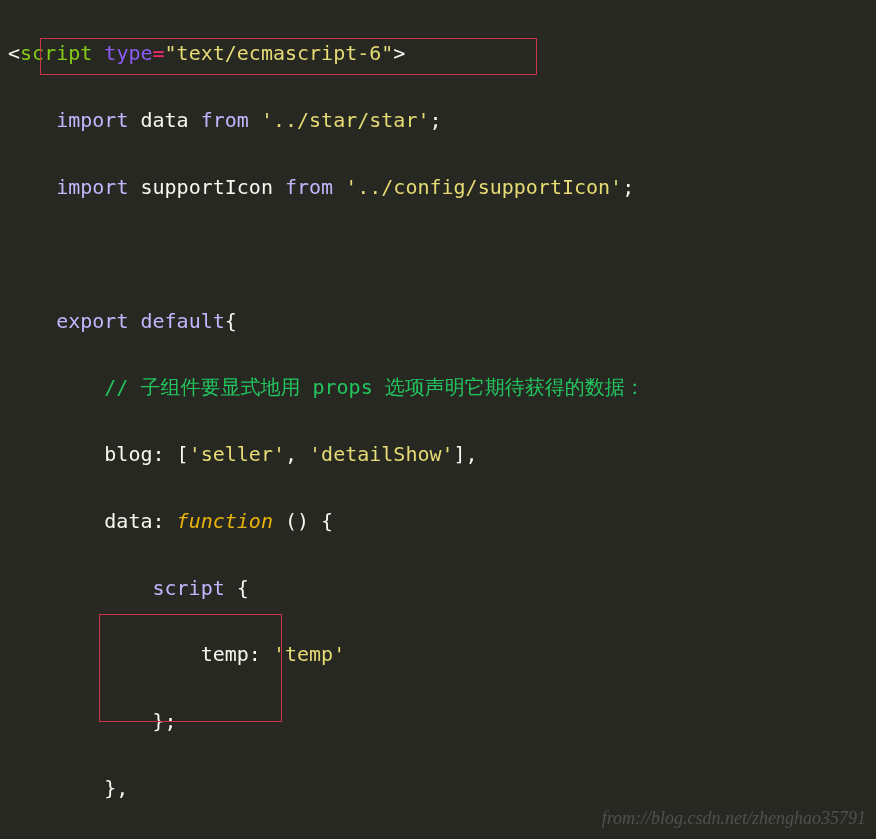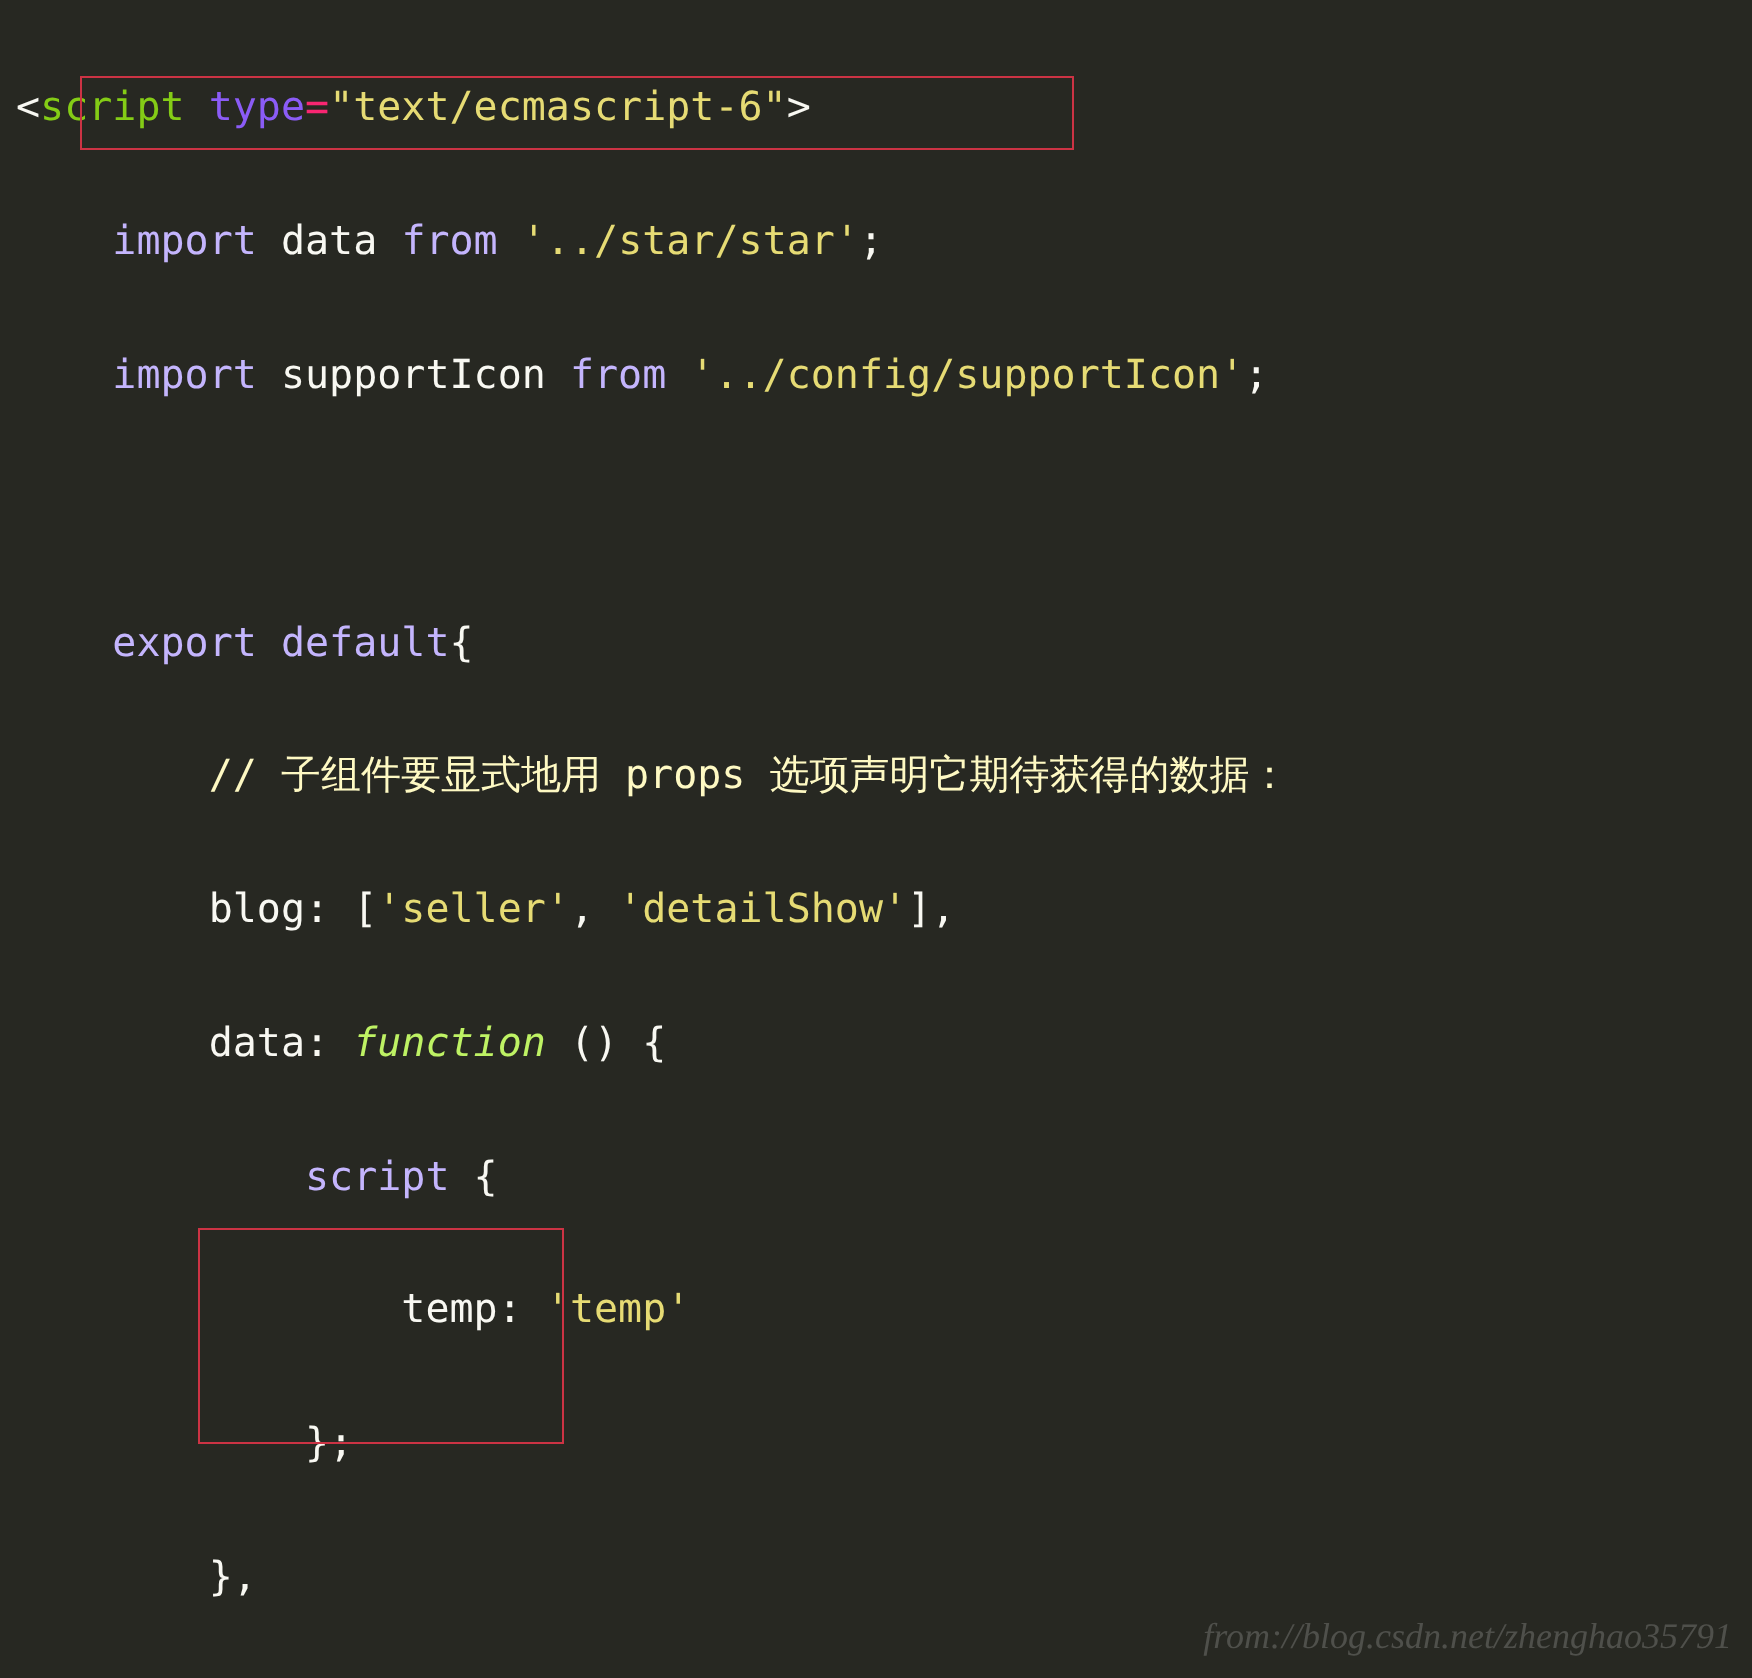--- a/index.html
+++ b/index.html
@@ -18,24 +18,24 @@
     padding: 4px 0 0 8px;
     white-space: pre;
     position: relative;
   }
   .line { position: relative; height: 33.4px; }
   .tag { color: #84cc16; }
   .attr-name { color: #8b5cf6; }
   .op { color: #f92672; }
   .string { color: #e6db74; }
   .keyword { color: #c4b5fd; }
-  .keyword-blue { color: #bef264; font-style: italic; }
+  .keyword-blue { color: #eab308; font-style: italic; }
   .ident { color: #f8f8f2; }
   .punc { color: #f8f8f2; }
-  .comment { color: #fef9c3; }
+  .comment { color: #22c55e; }
   .red-box {
     position: absolute;
     border: 1px solid #cc3344;
     pointer-events: none;
   }
   .box1 { left: 40px; top: 38px; width: 497px; height: 37px; }
   .box2 { left: 99px; top: 614px; width: 183px; height: 108px; }
   .watermark {
     position: absolute;
     right: 10px;

